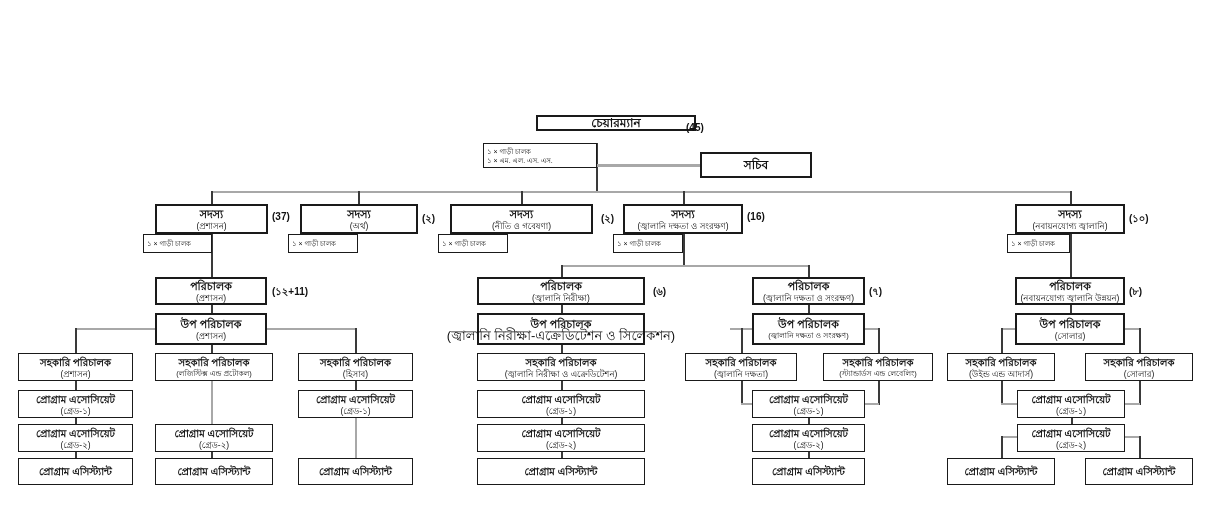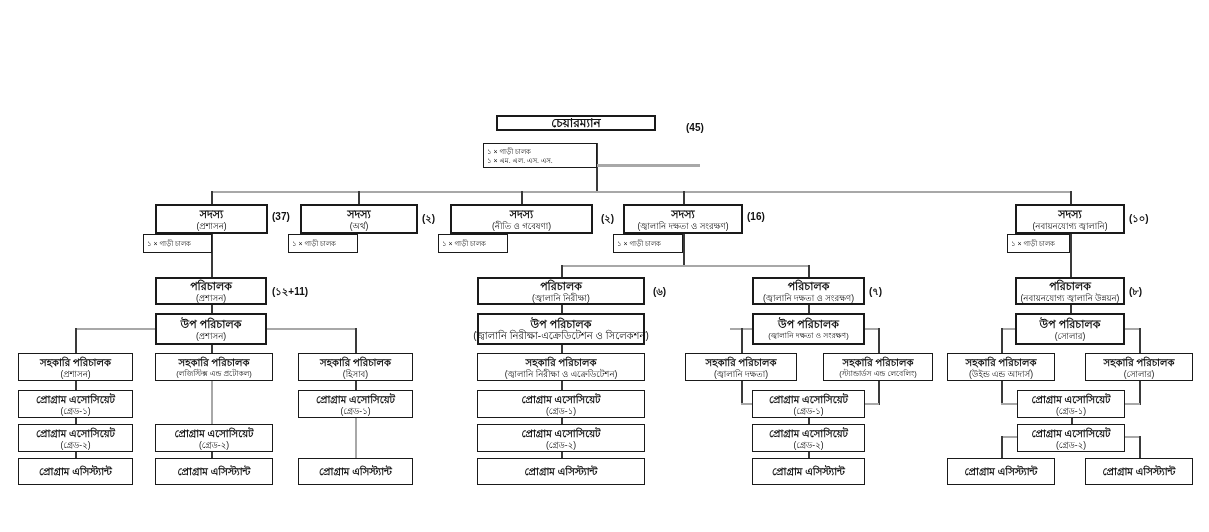--- a/index.html
+++ b/index.html
@@ -75,28 +75,31 @@
   <div class="lh" style="left:1001px;top:403px;width:16px"></div>
   <div class="lv" style="left:1139px;top:381px;height:24px"></div>
   <div class="lh" style="left:1125px;top:403px;width:15px"></div>
   <div class="lv" style="left:1071px;top:418px;height:6px"></div>
   <div class="lh" style="left:1001px;top:436px;width:16px"></div>
   <div class="lv" style="left:1001px;top:436px;height:22px"></div>
   <div class="lh" style="left:1125px;top:436px;width:15px"></div>
   <div class="lv" style="left:1139px;top:436px;height:22px"></div>
 
 
-  <div class="box single" style="left:496px;top:115px;width:160px;height:16px">
+  <div class="box single" style="left:536px;top:115px;width:160px;height:16px">
     <div class="t1">চেয়ারম্যান</div>
   </div>
   <div class="count" style="left:686px;top:122px">(45)</div>
   <div class="box note" style="left:483px;top:143px;width:114px;height:25px">
     <div class="notetxt">১ × গাড়ী চালক</div>
     <div class="notetxt">১ × এম. এল. এস. এস.</div>
   </div>
+  <div class="box single" style="left:700px;top:152px;width:112px;height:26px">
+    <div class="t1">সচিব</div>
+  </div>
 
   <div class="box" style="left:155px;top:204px;width:113px;height:30px">
     <div class="t1">সদস্য</div>
     <div class="t2">(প্রশাসন)</div>
   </div>
   <div class="count" style="left:272px;top:211px">(37)</div>
   <div class="box note" style="left:143px;top:234px;width:69px;height:19px">
     <div class="notetxt">১ × গাড়ী চালক</div>
   </div>
 
@@ -159,21 +162,21 @@
     <div class="t2">(নবায়নযোগ্য জ্বালানি উন্নয়ন)</div>
   </div>
   <div class="count" style="left:1129px;top:284px">(৮)</div>
 
   <div class="box" style="left:155px;top:313px;width:112px;height:32px">
     <div class="t1">উপ পরিচালক</div>
     <div class="t2">(প্রশাসন)</div>
   </div>
   <div class="box" style="left:477px;top:313px;width:168px;height:32px">
     <div class="t1">উপ পরিচালক</div>
-    <div class="t2" style="font-size:10px">(জ্বালানি নিরীক্ষা-এক্রেডিটেশন ও সিলেকশন)</div>
+    <div class="t2" style="font-size:13px">(জ্বালানি নিরীক্ষা-এক্রেডিটেশন ও সিলেকশন)</div>
   </div>
   <div class="box" style="left:752px;top:313px;width:113px;height:32px">
     <div class="t1">উপ পরিচালক</div>
     <div class="t2" style="font-size:7.5px">(জ্বালানি দক্ষতা ও সংরক্ষণ)</div>
   </div>
   <div class="box" style="left:1015px;top:313px;width:110px;height:32px">
     <div class="t1">উপ পরিচালক</div>
     <div class="t2">(সোলার)</div>
   </div>
 

